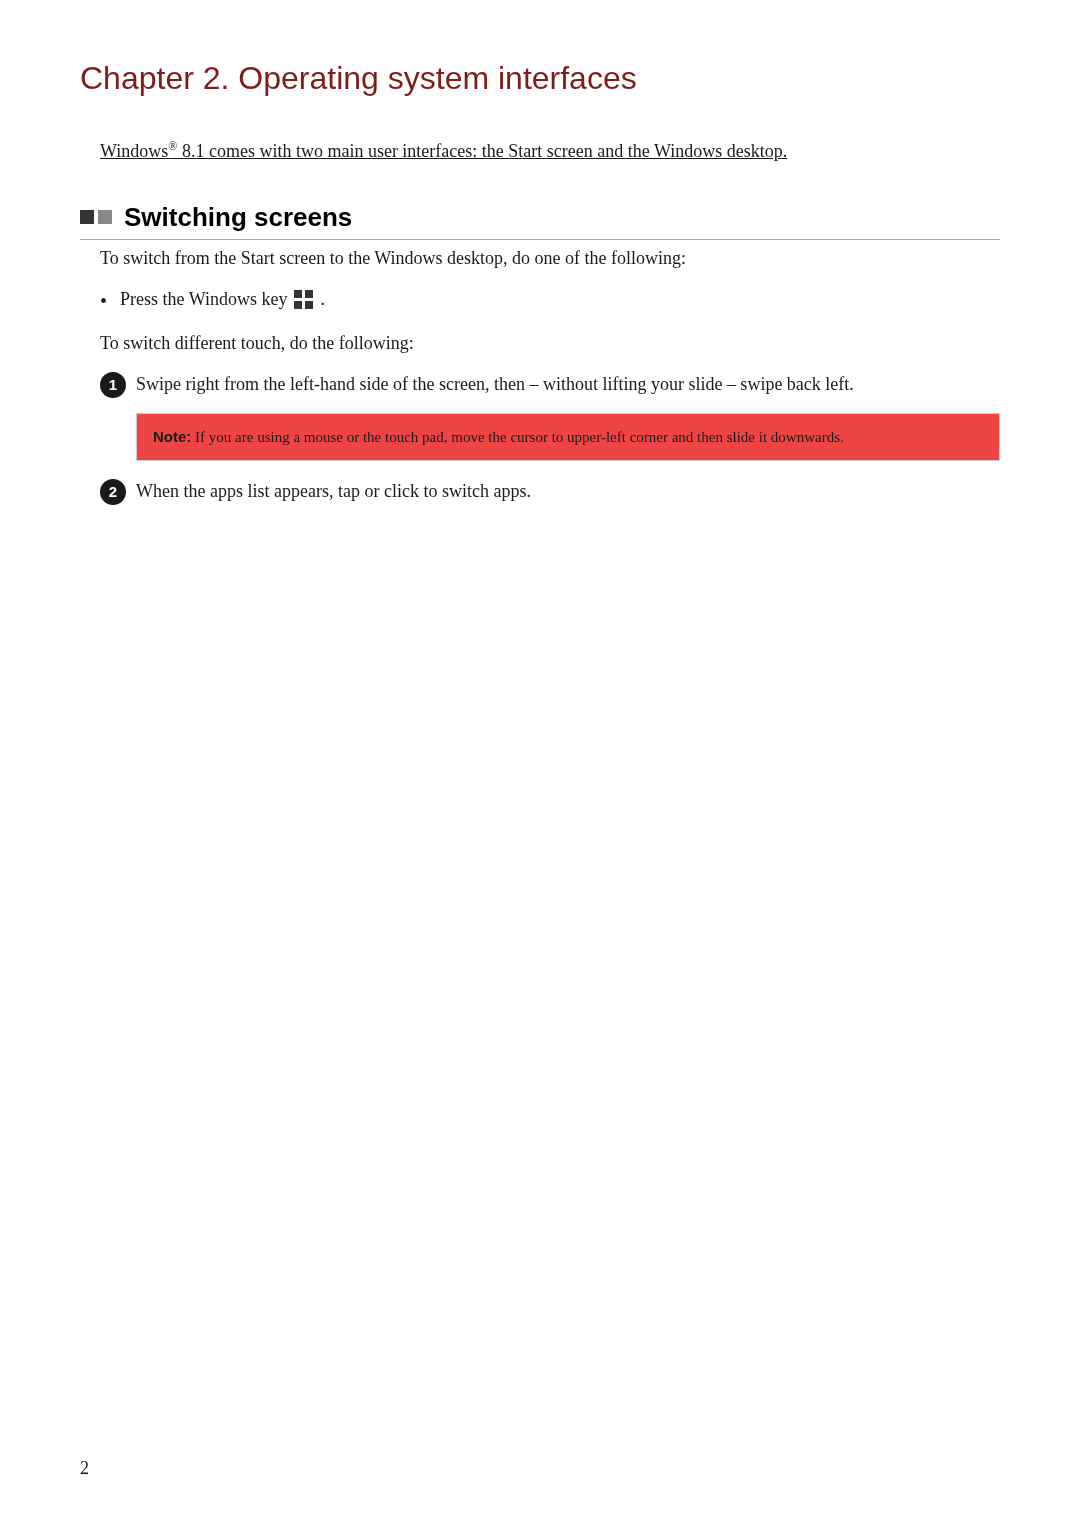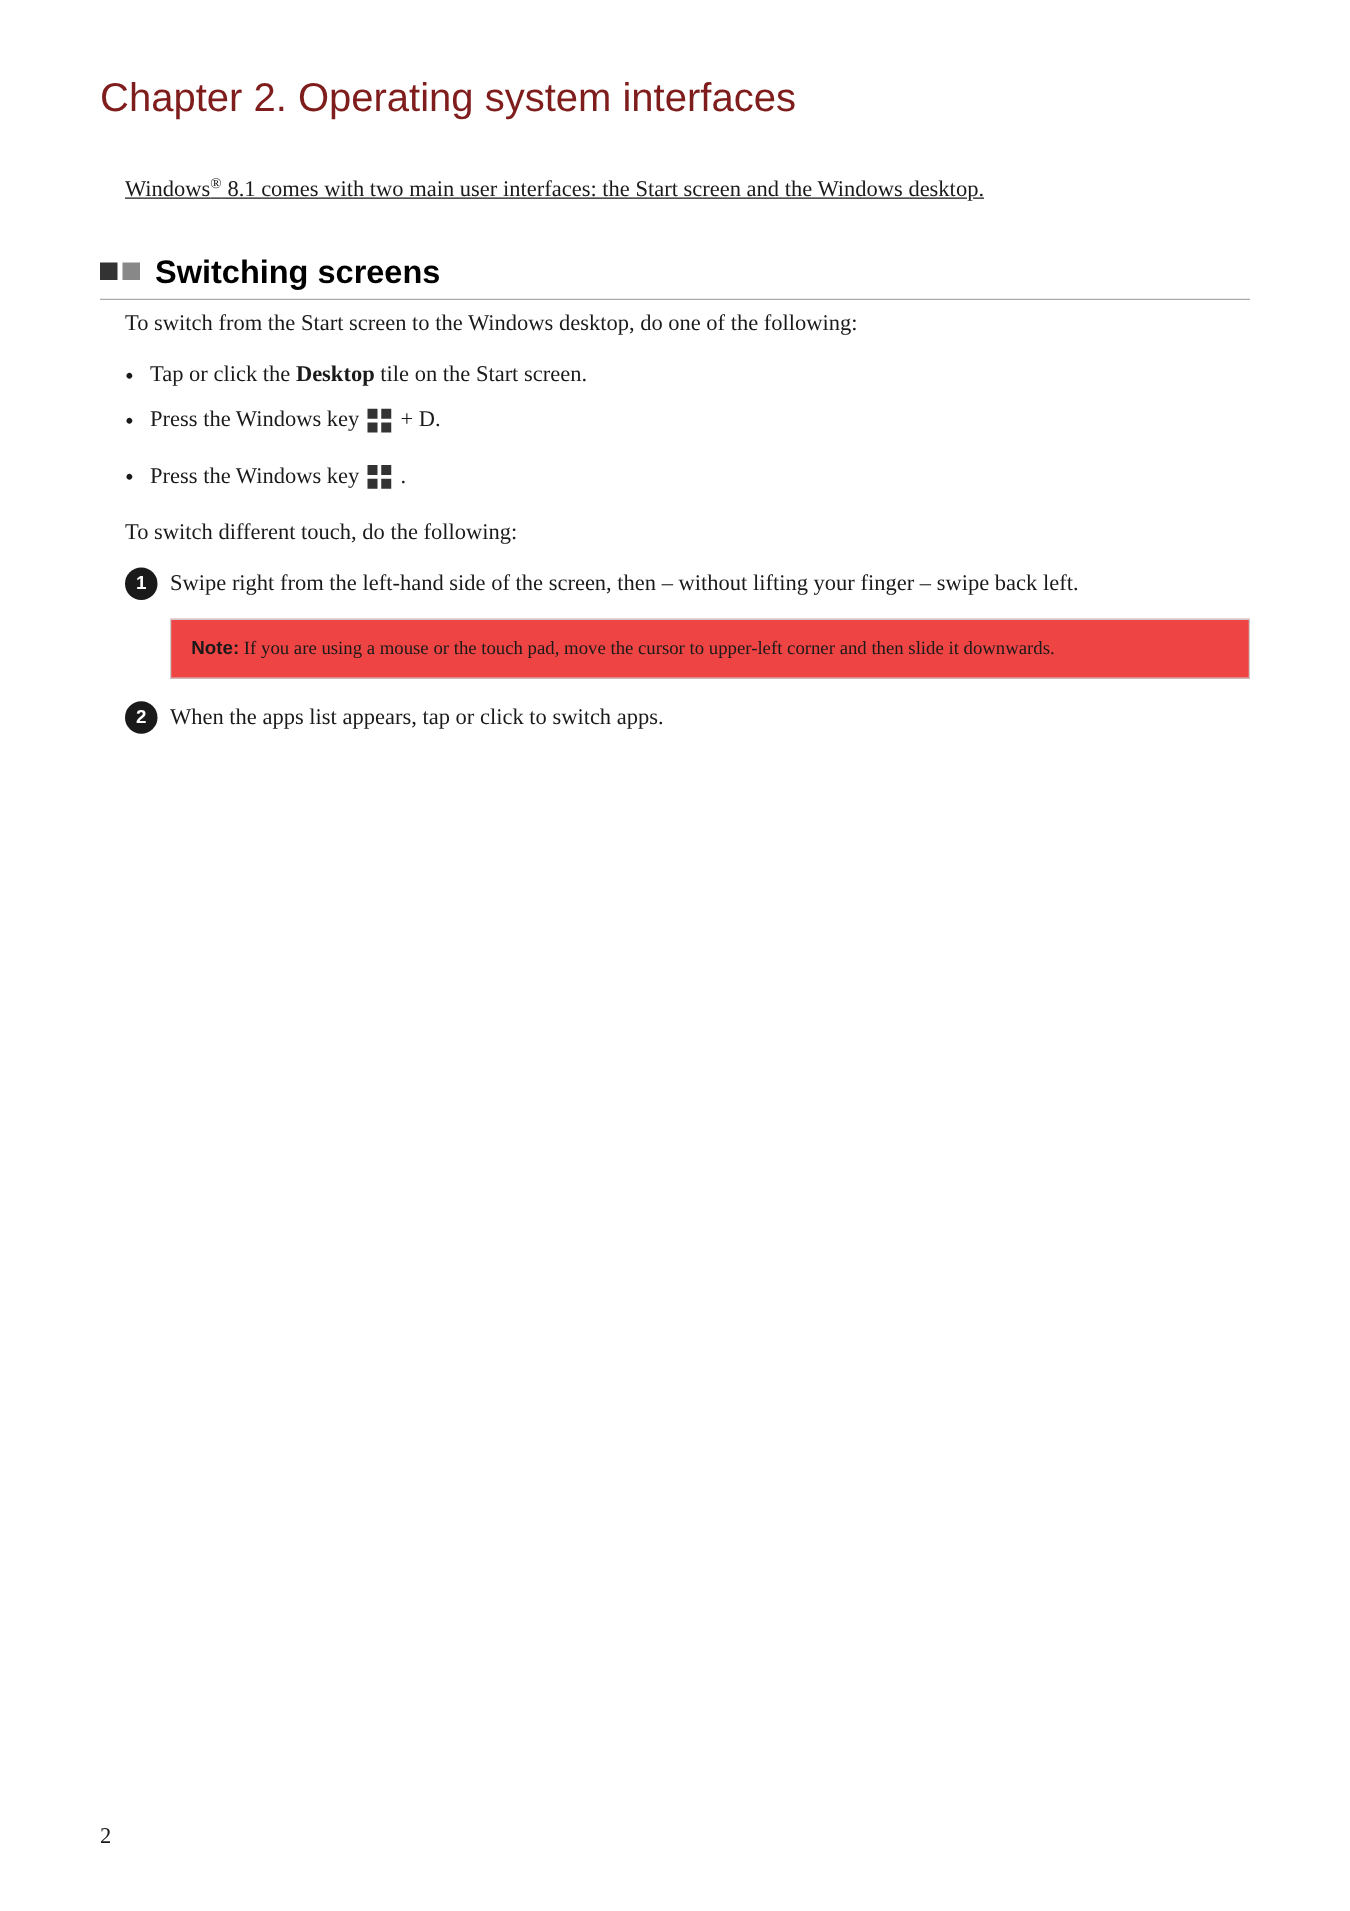--- a/index.html
+++ b/index.html
@@ -209,55 +209,40 @@
     <span class="sq"></span>
     <span class="sq light"></span>
   </div>
   <span class="section-title">Switching screens</span>
 </div>
 
 <div class="section-content">
 
   <p class="paragraph">To switch from the Start screen to the Windows desktop, do one of the following:</p>
 
-  <ul class="bullet-list">
-    <li>
-      Tap or click the <span class="bold">Desktop</span> tile on the Start screen.
-    </li>
-    <li>
-      Press the Windows key
-      <span class="win-icon">
-        <span></span>
-          <span></span>
-          <span></span>
-          <span></span>
-      </span>
-      + D.
-    </li>
-  </ul>
 
 
   <ul class="bullet-list">
     <li>
       Press the Windows key
       <span class="win-icon">
         <span></span>
           <span></span>
           <span></span>
           <span></span>
       </span>
       .
     </li>
   </ul>
 
   <p class="paragraph">To switch different touch, do the following:</p>
 
   <div class="numbered-item">
     <span class="circle-num">1</span>
-    <span class="numbered-text">Swipe right from the left-hand side of the screen, then – without lifting your finger – swipe back left.</span>
+    <span class="numbered-text">Swipe right from the left-hand side of the screen, then – without lifting your slide – swipe back left.</span>
   </div>
 
   <div class="note-box">
     <span class="note-label">Note:</span>
     <span> If you are using a mouse or the touch pad, move the cursor to upper-left corner and then slide it downwards.</span>
   </div>
 
   <div class="numbered-item">
     <span class="circle-num">2</span>
     <span class="numbered-text">When the apps list appears, tap or click to switch apps.</span>

